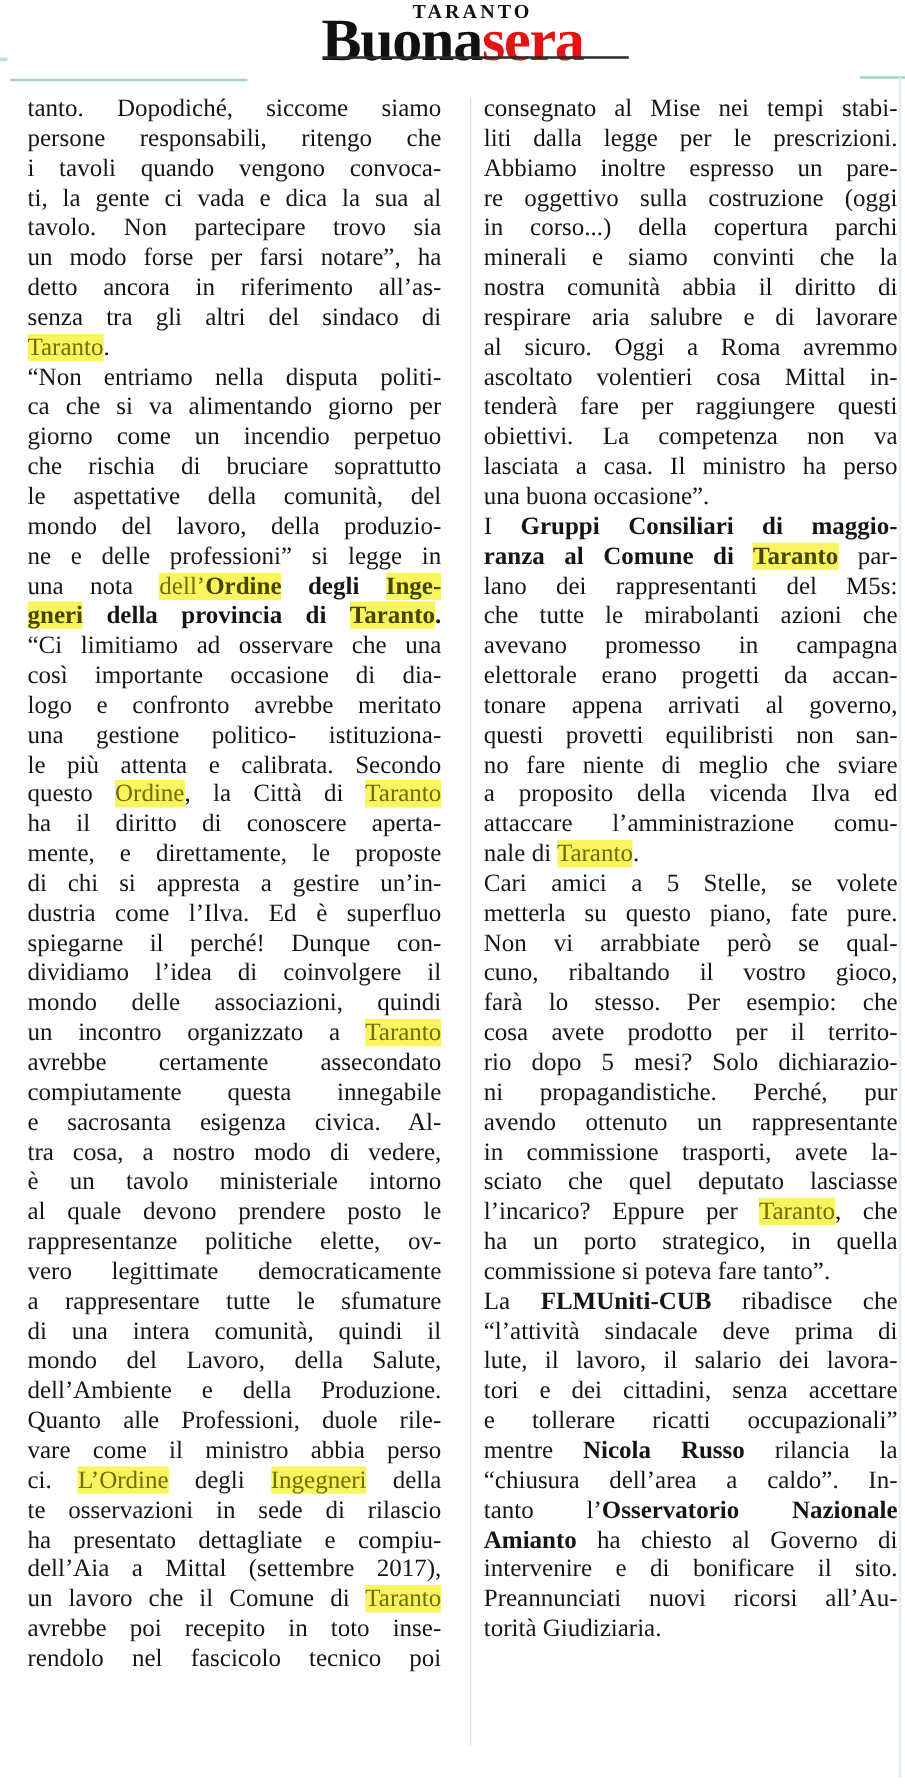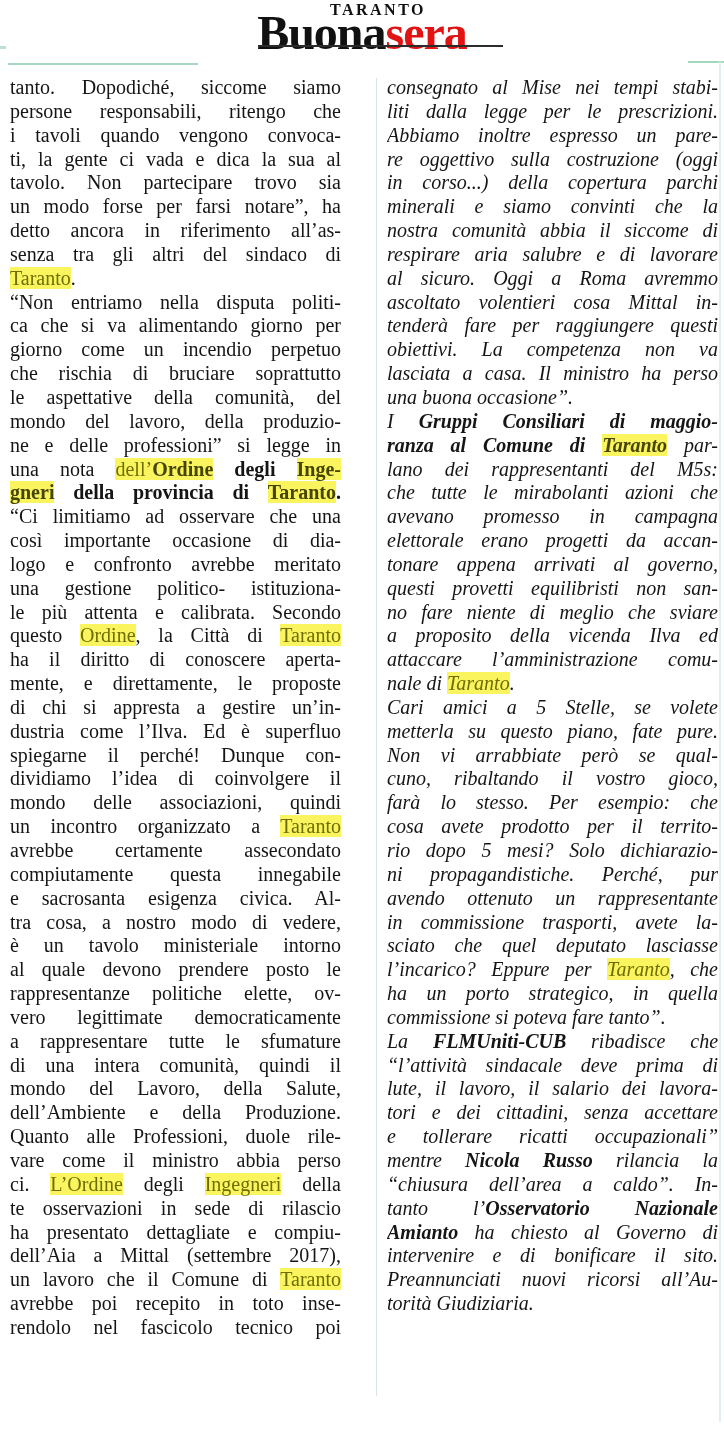--- a/index.html
+++ b/index.html
@@ -22,22 +22,22 @@
     position:absolute;left:258px;top:45px;width:245px;height:2px;background:#2b2b2b;
   }
   
   .green-rule-left{position:absolute;left:8px;top:63px;width:190px;height:2px;background:#a5d6bf;}
   .green-rule-right{position:absolute;left:688px;top:61px;width:36px;height:2px;background:#a5d6bf;}
   .green-tick-left{position:absolute;left:0;top:46px;width:6px;height:3px;background:#bfe0d0;}
   .column-divider{position:absolute;left:376px;top:78px;width:1px;height:1318px;background:#d7e4dc;}
   .page-edge-rule{position:absolute;left:719px;top:62px;width:2px;height:1360px;background:#e3efe8;}
   
   .column{position:absolute;top:76px;width:331px;overflow:hidden;}
-  .col-left{left:10px;}
-  .col-right{left:387px;font-style:italic;}
+  .col-left{left:22px;}
+  .col-right{left:387px;}
   .line{
     height:23.85px;line-height:23.85px;font-size:20px;white-space:normal;
     text-align:justify;text-align-last:justify;overflow:hidden;
   }
   .line.end{text-align-last:left;}
   .s-b{font-weight:700;}
   .s-h{background:var(--hl,#faf55e);color:var(--hlt,#6e6e00);}
   .s-hb{background:var(--hl,#faf55e);color:var(--hlbt,#454500);font-weight:700;}
 </style>
 </head>
@@ -112,21 +112,21 @@
     <div class="line"><span class="s-n">avrebbe poi recepito in toto inse-</span></div>
     <div class="line"><span class="s-n">rendolo nel fascicolo tecnico poi</span></div>
   </div>
 <div class="column col-right">
     <div class="line"><span class="s-n">consegnato al Mise nei tempi stabi-</span></div>
     <div class="line"><span class="s-n">liti dalla legge per le prescrizioni.</span></div>
     <div class="line"><span class="s-n">Abbiamo inoltre espresso un pare-</span></div>
     <div class="line"><span class="s-n">re oggettivo sulla costruzione (oggi</span></div>
     <div class="line"><span class="s-n">in corso...) della copertura parchi</span></div>
     <div class="line"><span class="s-n">minerali e siamo convinti che la</span></div>
-    <div class="line"><span class="s-n">nostra comunità abbia il siccome di</span></div>
+    <div class="line"><span class="s-n">nostra comunità abbia il diritto di</span></div>
     <div class="line"><span class="s-n">respirare aria salubre e di lavorare</span></div>
     <div class="line"><span class="s-n">al sicuro. Oggi a Roma avremmo</span></div>
     <div class="line"><span class="s-n">ascoltato volentieri cosa Mittal in-</span></div>
     <div class="line"><span class="s-n">tenderà fare per raggiungere questi</span></div>
     <div class="line"><span class="s-n">obiettivi. La competenza non va</span></div>
     <div class="line"><span class="s-n">lasciata a casa. Il ministro ha perso</span></div>
     <div class="line end"><span class="s-n">una buona occasione”.</span></div>
     <div class="line"><span class="s-n">I </span><span class="s-b">Gruppi Consiliari di maggio-</span></div>
     <div class="line"><span class="s-b">ranza al Comune di </span><span class="s-hb">Taranto</span><span class="s-n"> par-</span></div>
     <div class="line"><span class="s-n">lano dei rappresentanti del M5s:</span></div>

